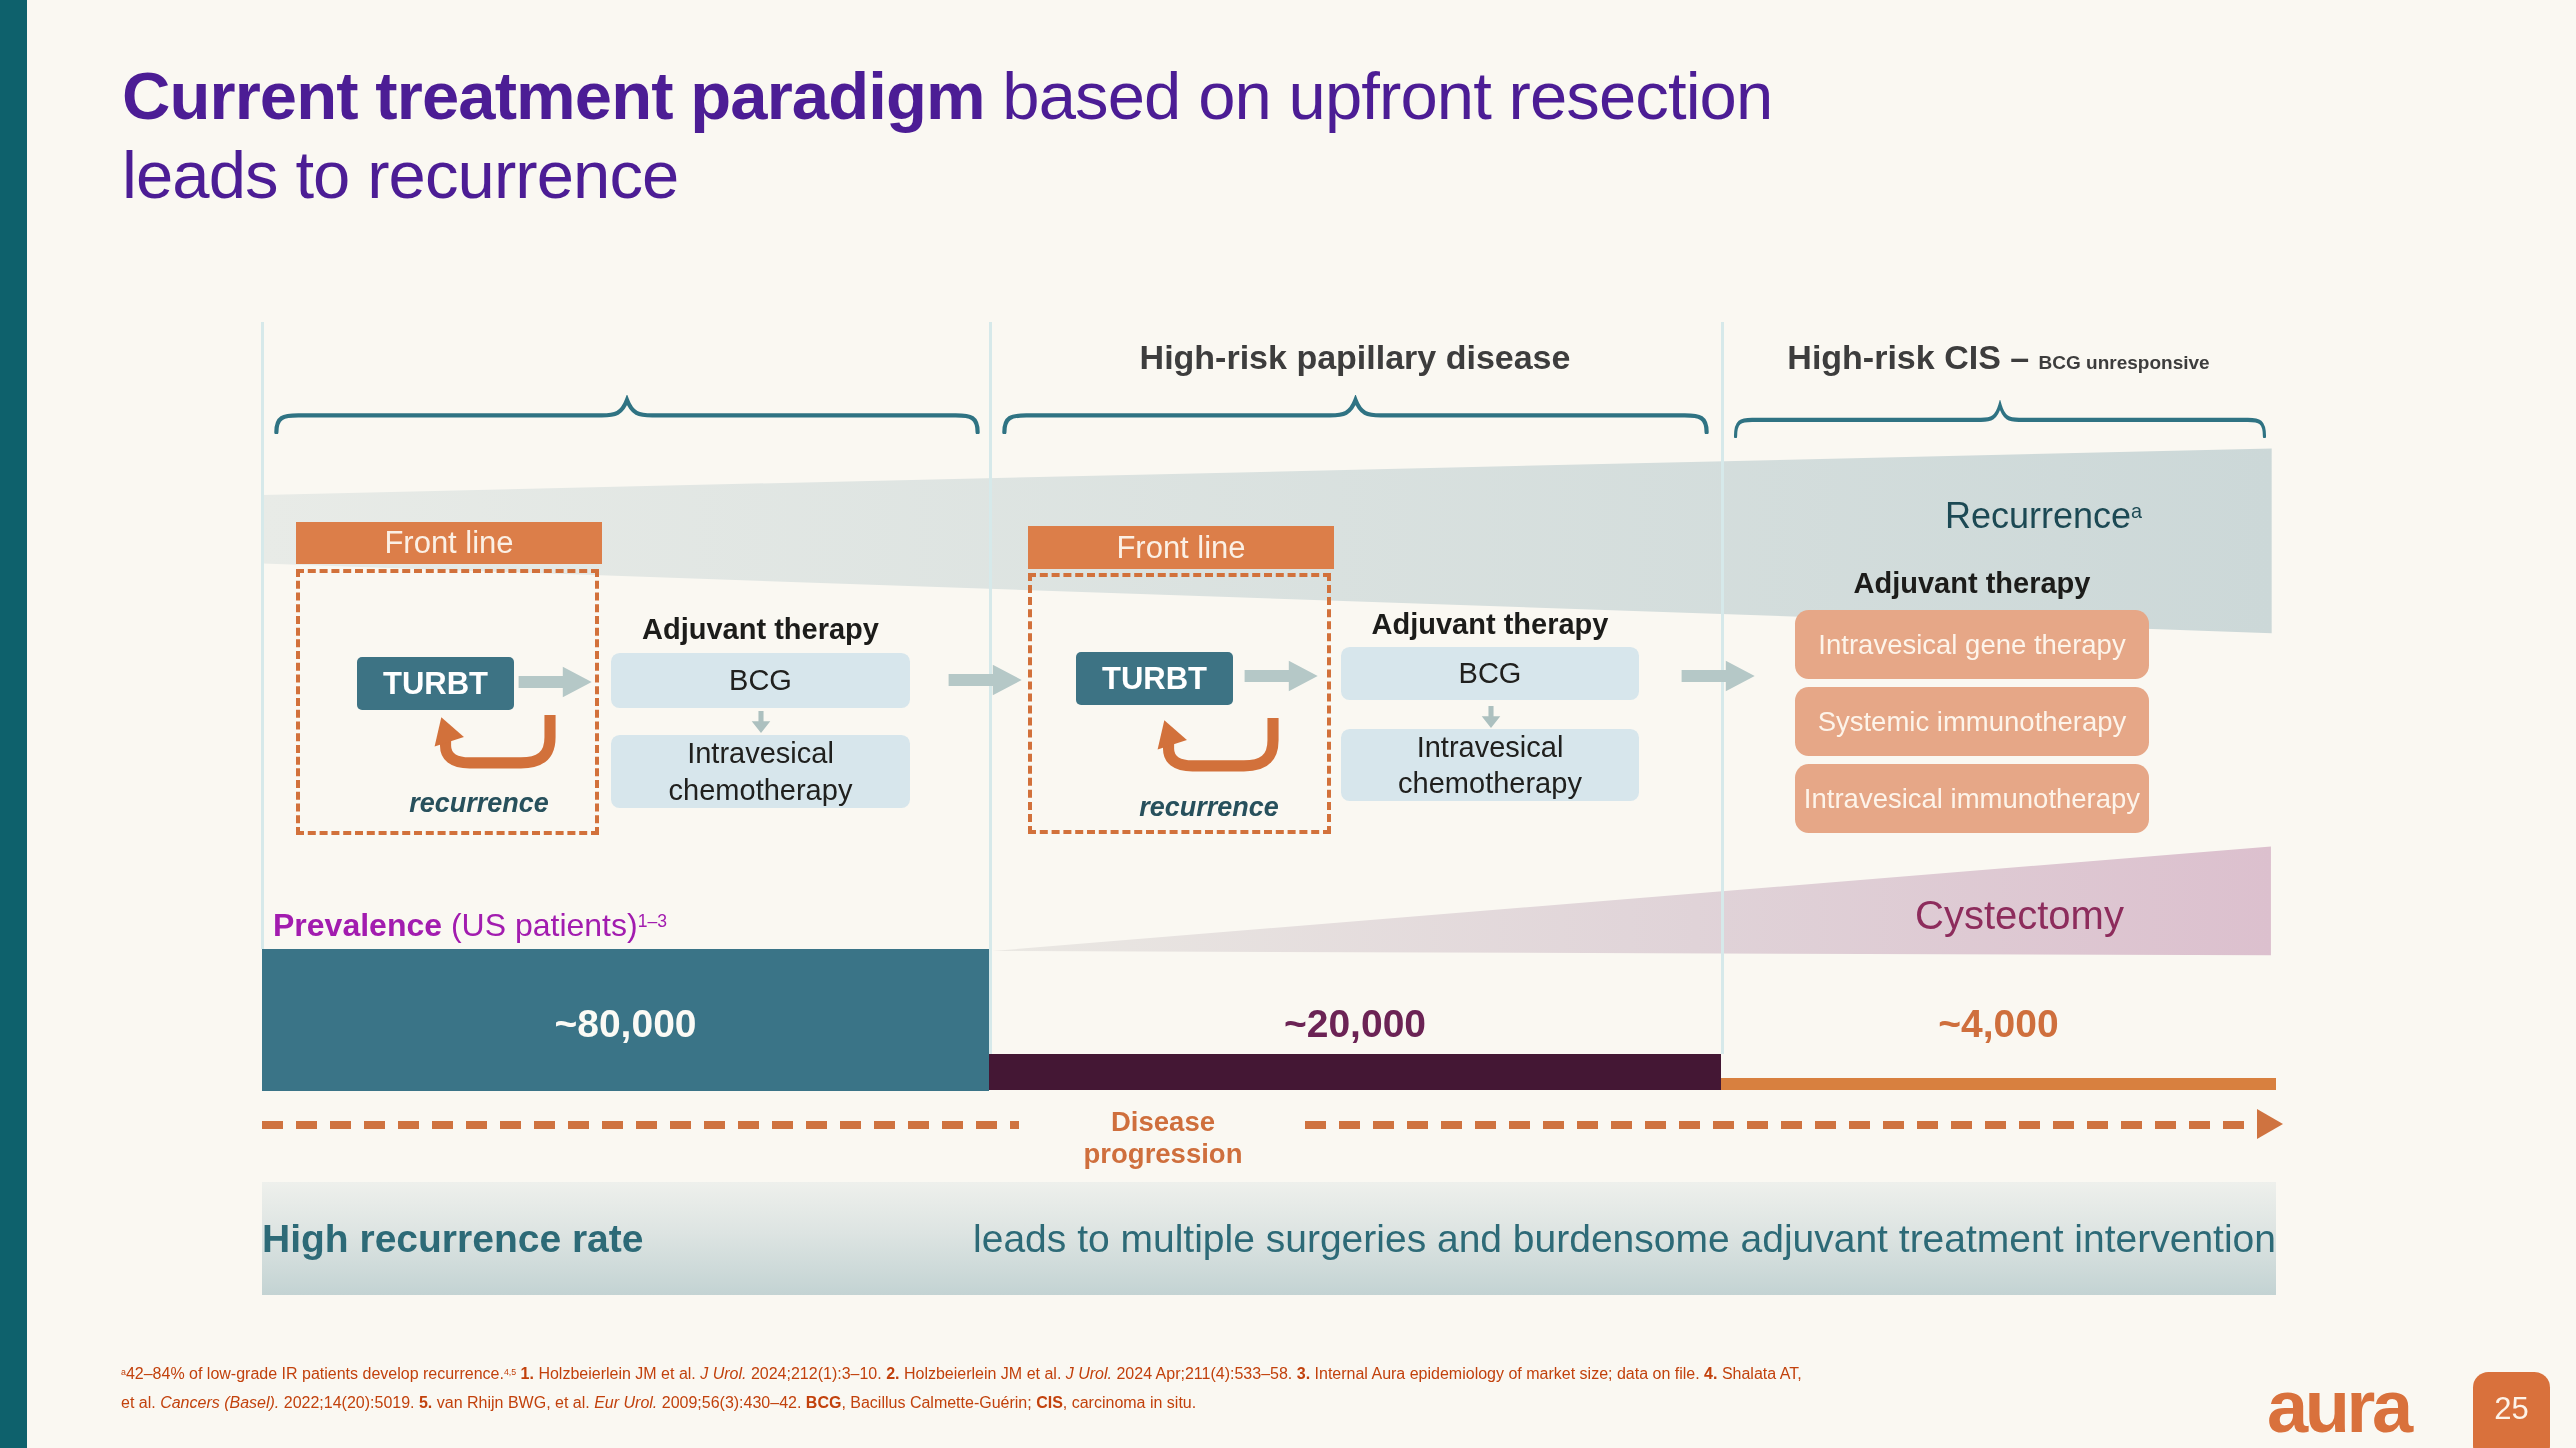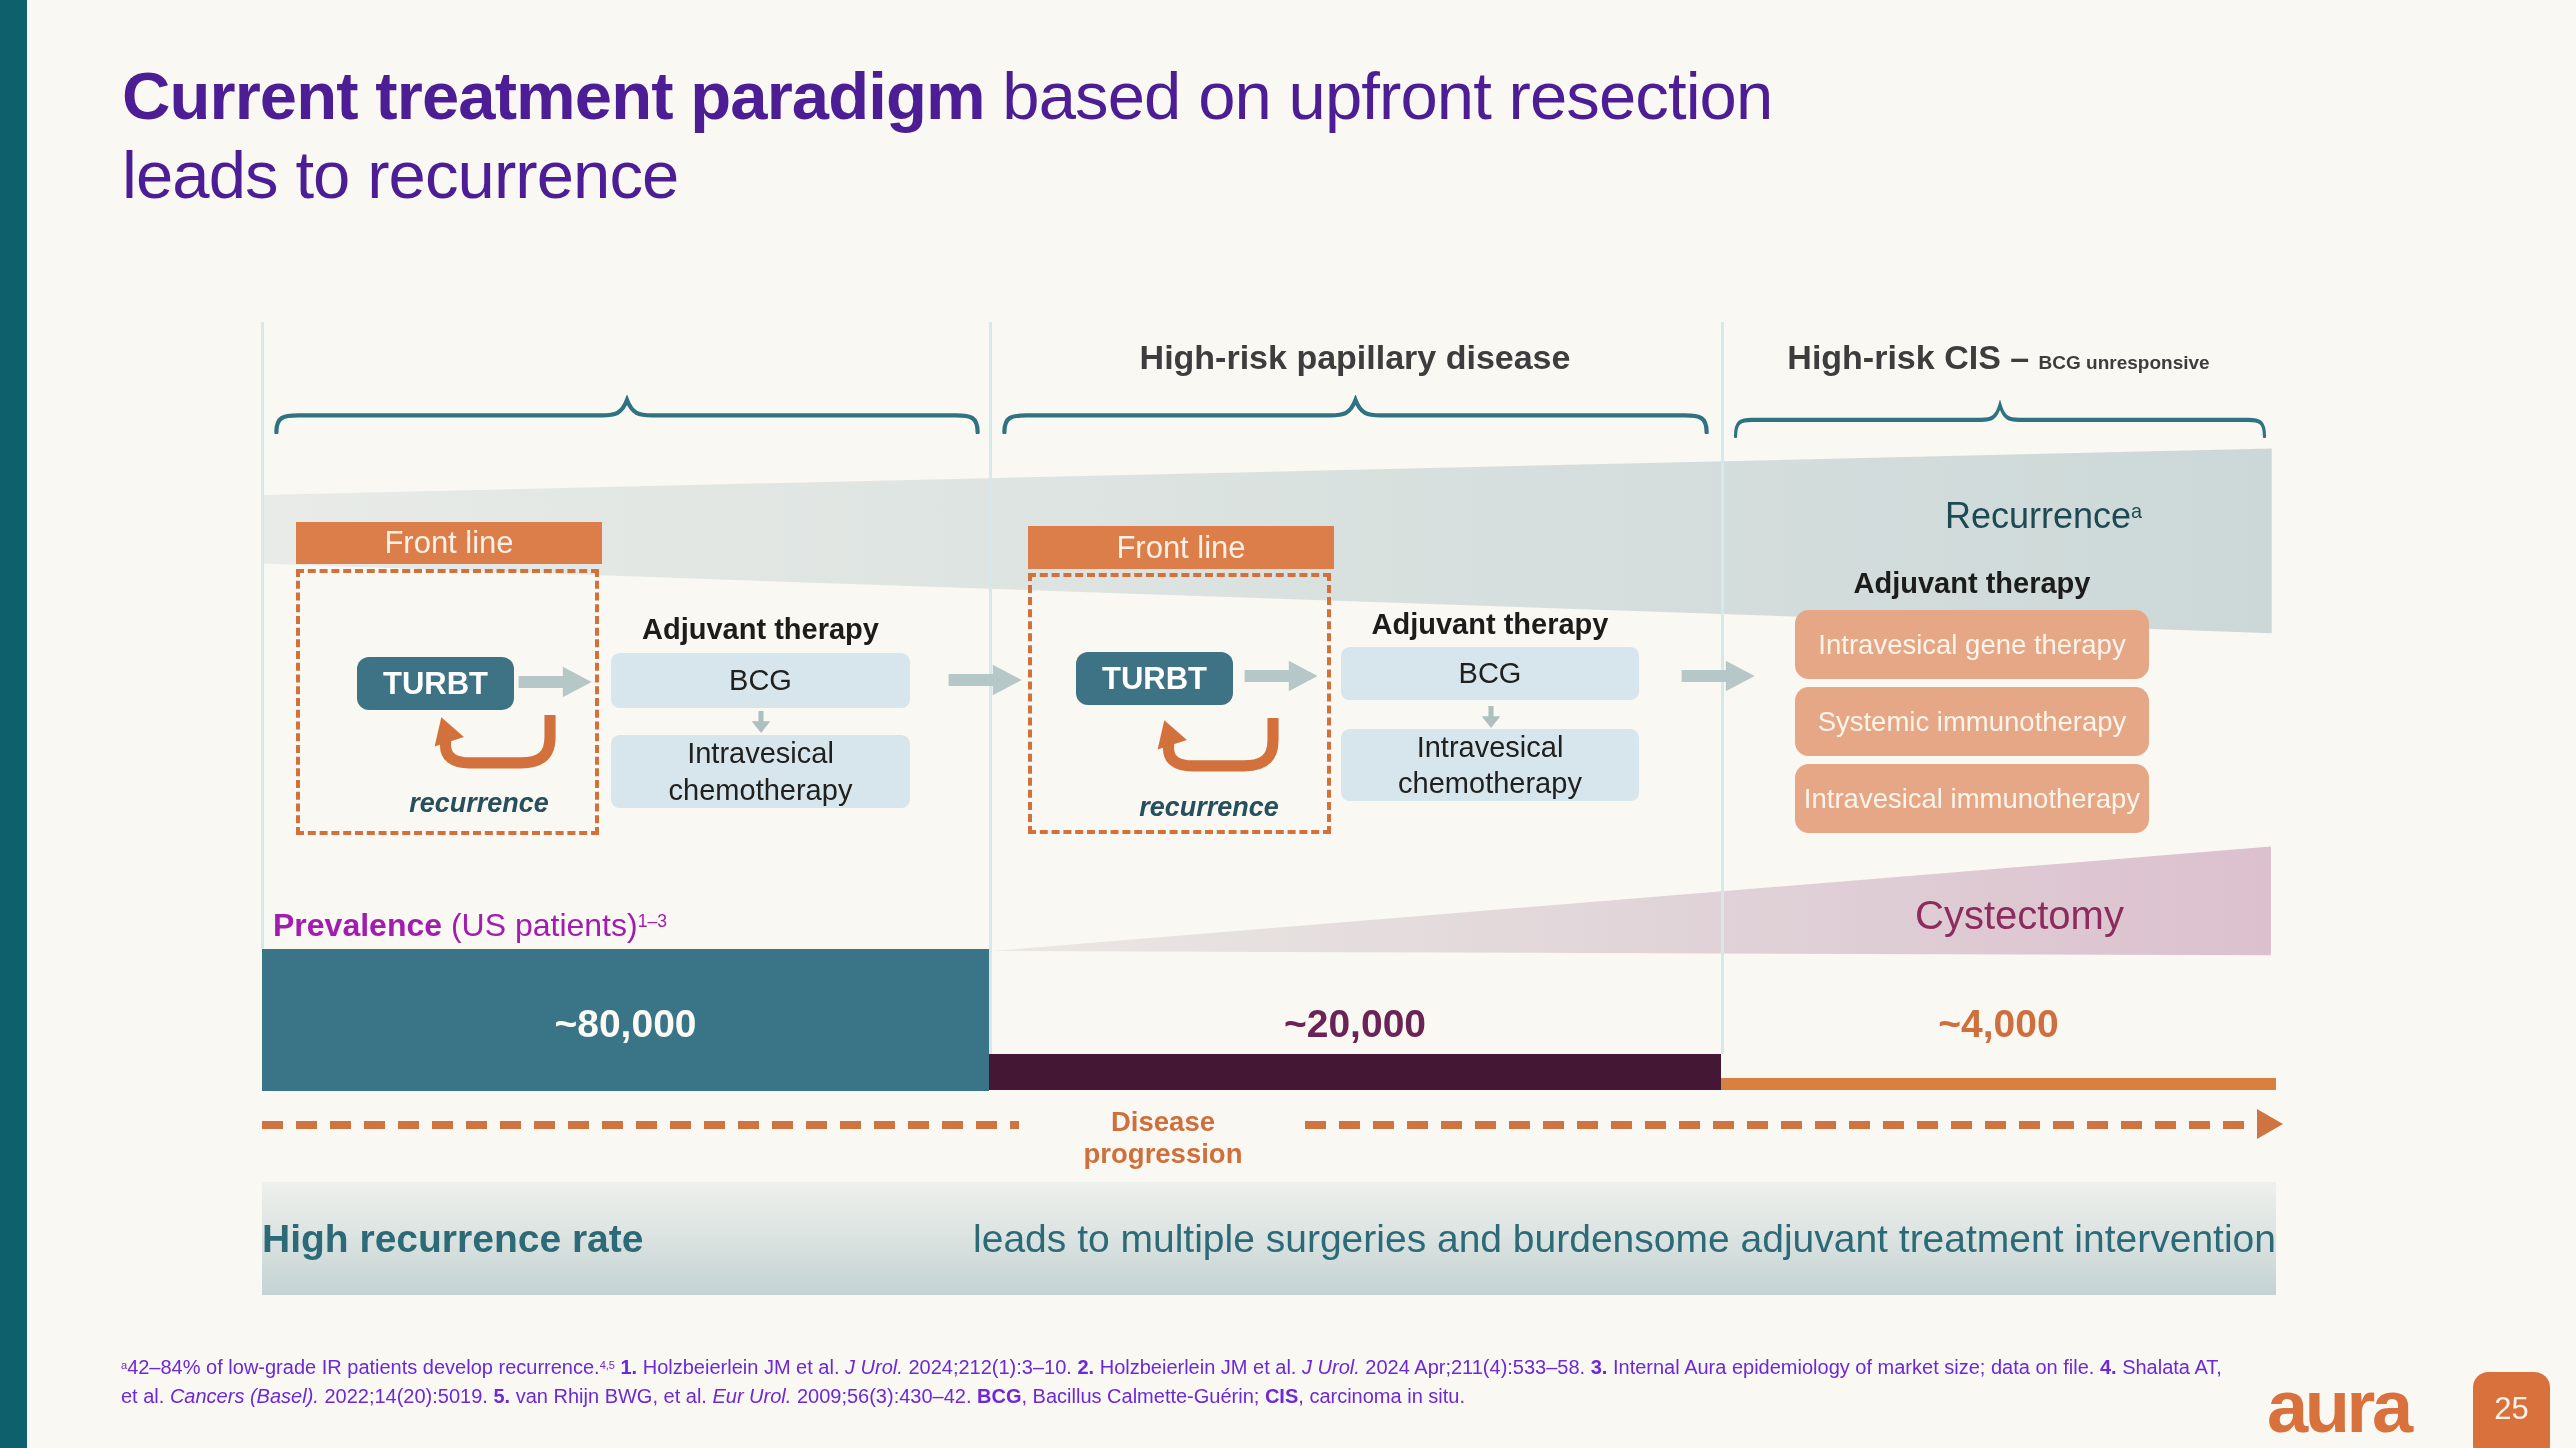--- a/index.html
+++ b/index.html
@@ -12,33 +12,33 @@
   .left-strip{left:0;top:0;width:27px;height:1449px;background:#0e616c;}
   .title{left:121px;top:55px;width:2353px;font-size:67px;line-height:1.18;color:#4c1d95;font-weight:400;white-space:pre-line;margin:1px;letter-spacing:-0.9px;}
   .title .b{letter-spacing:-0.9px;}
   .divider{width:2.6px;background:#d6e9ea;}
   .col-header{top:338px;height:46px;font-size:34px;font-weight:700;color:#3d3d3d;text-align:center;}
   .col-header .sm{font-size:19px;}
   .brace{stroke:#2f7383;stroke-width:5;fill:none;stroke-linecap:round;}
   .band-label{font-size:36px;color:#1c4954;text-align:center;}
   .front-line{background:#dc7e49;color:#fbf0e5;font-size:31px;display:flex;align-items:center;justify-content:center;}
   .dash-box{border:4.3px dashed #d2713b;}
-  .turbt{background:#3d7384;color:#ffffff;font-weight:700;font-size:31px;border-radius:12px;display:flex;align-items:center;justify-content:center;}
+  .turbt{background:#3d7384;color:#ffffff;font-weight:700;font-size:31px;border-radius:5px;display:flex;align-items:center;justify-content:center;}
   .adj-heading{font-weight:700;font-size:29px;color:#1c1c1a;text-align:center;}
   .lbox{background:#d7e6ec;border-radius:8.6px;display:flex;align-items:center;justify-content:center;font-size:29px;color:#20201e;text-align:center;line-height:1.25;}
   .sbox{background:#e6a787;border-radius:13.7px;color:#fdf4ea;font-size:27.5px;display:flex;align-items:center;justify-content:center;}
   .rec-label{font-style:italic;font-weight:700;font-size:27px;color:#27505c;text-align:center;}
   .cyst-label{font-size:40px;color:#8d2c5c;text-align:left;}
   .prevalence{font-size:32px;color:#a21caf;}
   .num{font-weight:700;font-size:39px;text-align:center;height:52px;line-height:52px;}
   .dash-line{height:7.7px;background:repeating-linear-gradient(90deg,#cf7340 0,#cf7340 20.6px,rgba(0,0,0,0) 20.6px,rgba(0,0,0,0) 34px);}
   .dp-label{font-size:27.5px;font-weight:700;color:#cf6f3d;text-align:center;}
   .dp-head{width:0;height:0;border-top:15.5px solid rgba(0,0,0,0);border-bottom:15.5px solid rgba(0,0,0,0);border-left:26px solid #cf7340;}
   .banner{background:linear-gradient(180deg,#eef0ec 0%,#dde4e2 45%,#c3d3d3 100%);display:flex;align-items:center;justify-content:space-between;font-size:39px;color:#2d6a77;}
-  .footnote{font-size:20px;line-height:21px;color:#6d28d9;width:2164px;}
+  .footnote{font-size:16px;line-height:34px;color:#c2410c;width:2164px;}
   .logo{font-size:74px;font-weight:700;color:#d9713c;letter-spacing:-3.4px;}
   .page-chip{background:#d9713c;border-radius:15.5px;text-align:center;color:#fdf3e9;font-size:31px;line-height:74px;}
 </style>
 </head>
 <body>
 
 <div class="slide">
 
   <div class="abs left-strip"></div>
 

